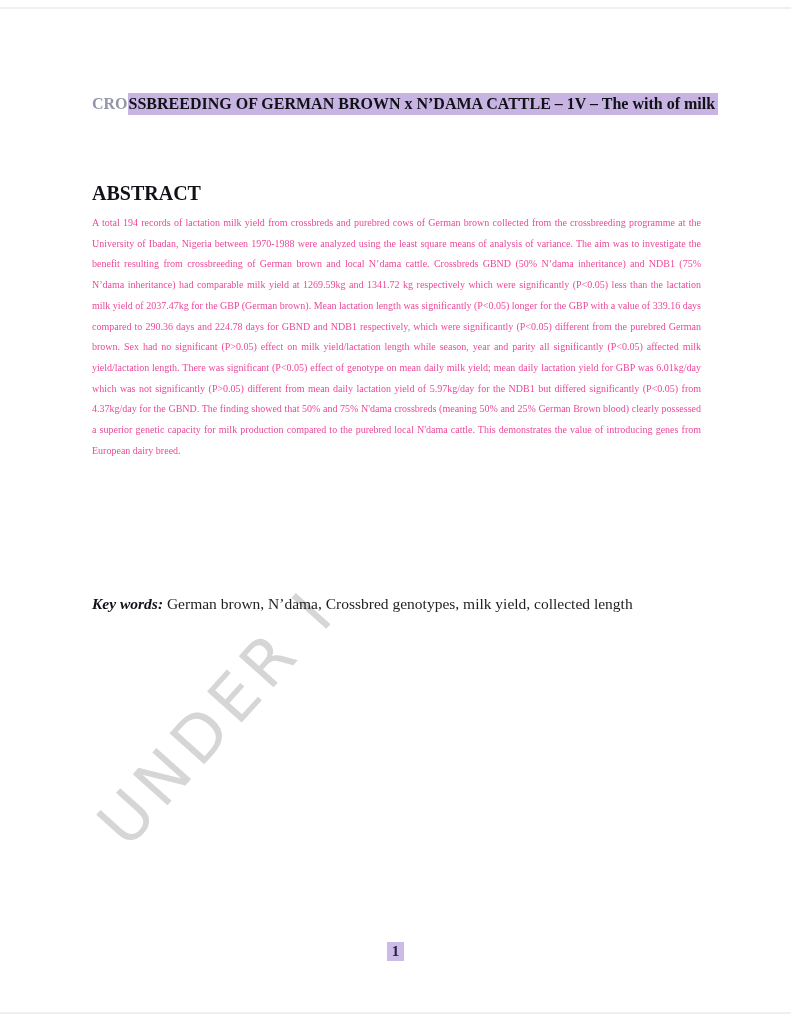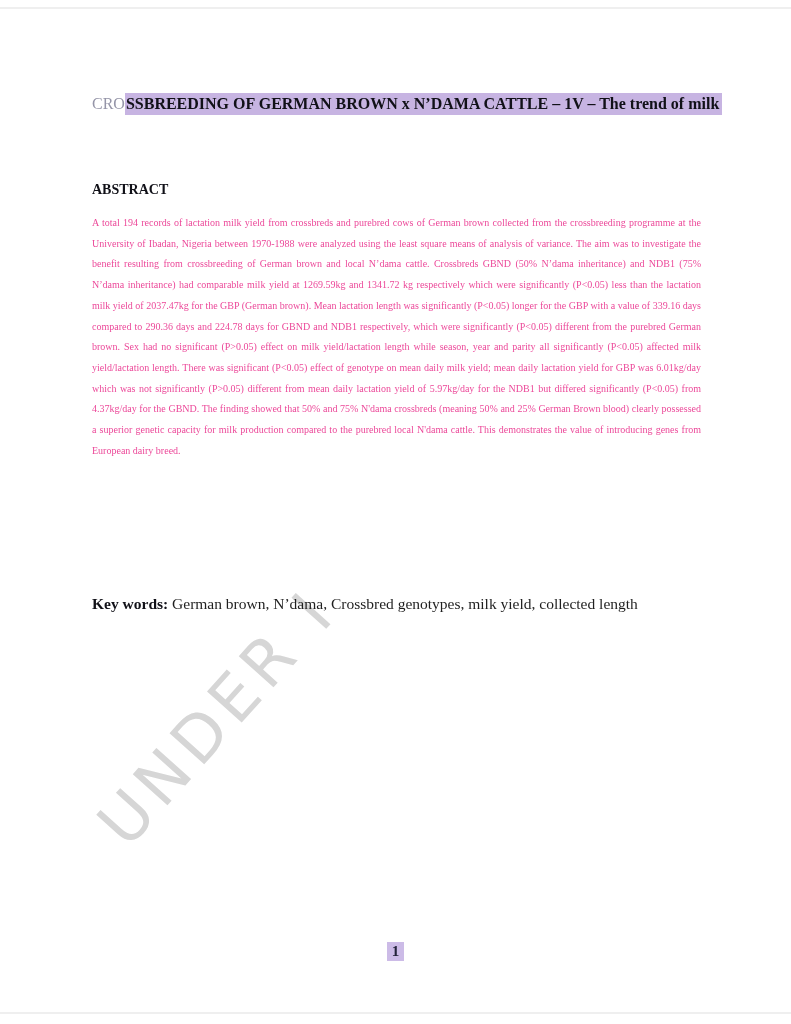--- a/index.html
+++ b/index.html
@@ -53,29 +53,29 @@
     font-weight: bold;
     color: #111118;
   }
   .title .line { display: block; white-space: nowrap; }
   .title .hl {
     background: #c7b4e2;
     padding: 2px 3px 3px 1px;
   }
   .title .faded {
     color: #9595a8;
-    font-weight: normal;
+    font-weight: bold;
   }
 
   .abstract-heading {
     position: absolute;
     top: 182px;
     left: 92px;
     margin: 0;
-    font-size: 14px;
+    font-size: 20px;
     font-weight: bold;
     color: #111118;
   }
 
   .abstract-body {
     position: absolute;
     top: 213px;
     left: 92px;
     width: 609px;
     margin: 0;
@@ -88,21 +88,21 @@
   .keywords {
     position: absolute;
     top: 594px;
     left: 92px;
     width: 609px;
     margin: 0;
     font-size: 15.5px;
     line-height: 20.7px;
     color: #1f1f1f;
   }
-  .keywords .kw-label { font-weight: bold; color: #111118; }
+  .keywords .kw-label { font-weight: bold; color: #111118; font-style: italic; }
 
   .page-number-wrap {
     position: absolute;
     top: 942px;
     left: 0;
     width: 100%;
     text-align: center;
   }
   .page-number {
     display: inline-block;
@@ -118,21 +118,21 @@
 
 <div class="page">
 
   <div class="page-edge top"></div>
 
   <div class="watermark">UNDER I</div>
 
   <div class="content">
 
     <h1 class="title">
-      <span class="line"><span class="faded">CRO</span><span class="hl">SSBREEDING OF GERMAN BROWN x N’DAMA CATTLE – 1V – The trend of milk</span></span>
+      <span class="line"><span class="faded">CRO</span><span class="hl">SSBREEDING OF GERMAN BROWN x N’DAMA CATTLE – 1V – The with of milk</span></span>
     </h1>
 
     <h2 class="abstract-heading">ABSTRACT</h2>
 
     <p class="abstract-body">A total 194 records of lactation milk yield from crossbreds and purebred cows of German brown collected from the crossbreeding programme at the University of Ibadan, Nigeria between 1970-1988 were analyzed using the least square means of analysis of variance. The aim was to investigate the benefit resulting from crossbreeding of German brown and local N’dama cattle. Crossbreds GBND (50% N’dama inheritance) and NDB1 (75% N’dama inheritance) had comparable milk yield at 1269.59kg and 1341.72 kg respectively which were significantly (P&lt;0.05) less than the lactation milk yield of 2037.47kg for the GBP (German brown). Mean lactation length was significantly (P&lt;0.05) longer for the GBP with a value of 339.16 days compared to 290.36 days and 224.78 days for GBND and NDB1 respectively, which were significantly (P&lt;0.05) different from the purebred German brown. Sex had no significant (P&gt;0.05) effect on milk yield/lactation length while season, year and parity all significantly (P&lt;0.05) affected milk yield/lactation length. There was significant (P&lt;0.05) effect of genotype on mean daily milk yield; mean daily lactation yield for GBP was 6.01kg/day which was not significantly (P&gt;0.05) different from mean daily lactation yield of 5.97kg/day for the NDB1 but differed significantly (P&lt;0.05) from 4.37kg/day for the GBND. The finding showed that 50% and 75% N'dama crossbreds (meaning 50% and 25% German Brown blood) clearly possessed a superior genetic capacity for milk production compared to the purebred local N'dama cattle. This demonstrates the value of introducing genes from European dairy breed.</p>
 
     <p class="keywords"><span class="kw-label">Key words:</span><span class="kw-text"> German brown, N’dama, Crossbred genotypes, milk yield, collected length</span></p>
 
   </div>
 

